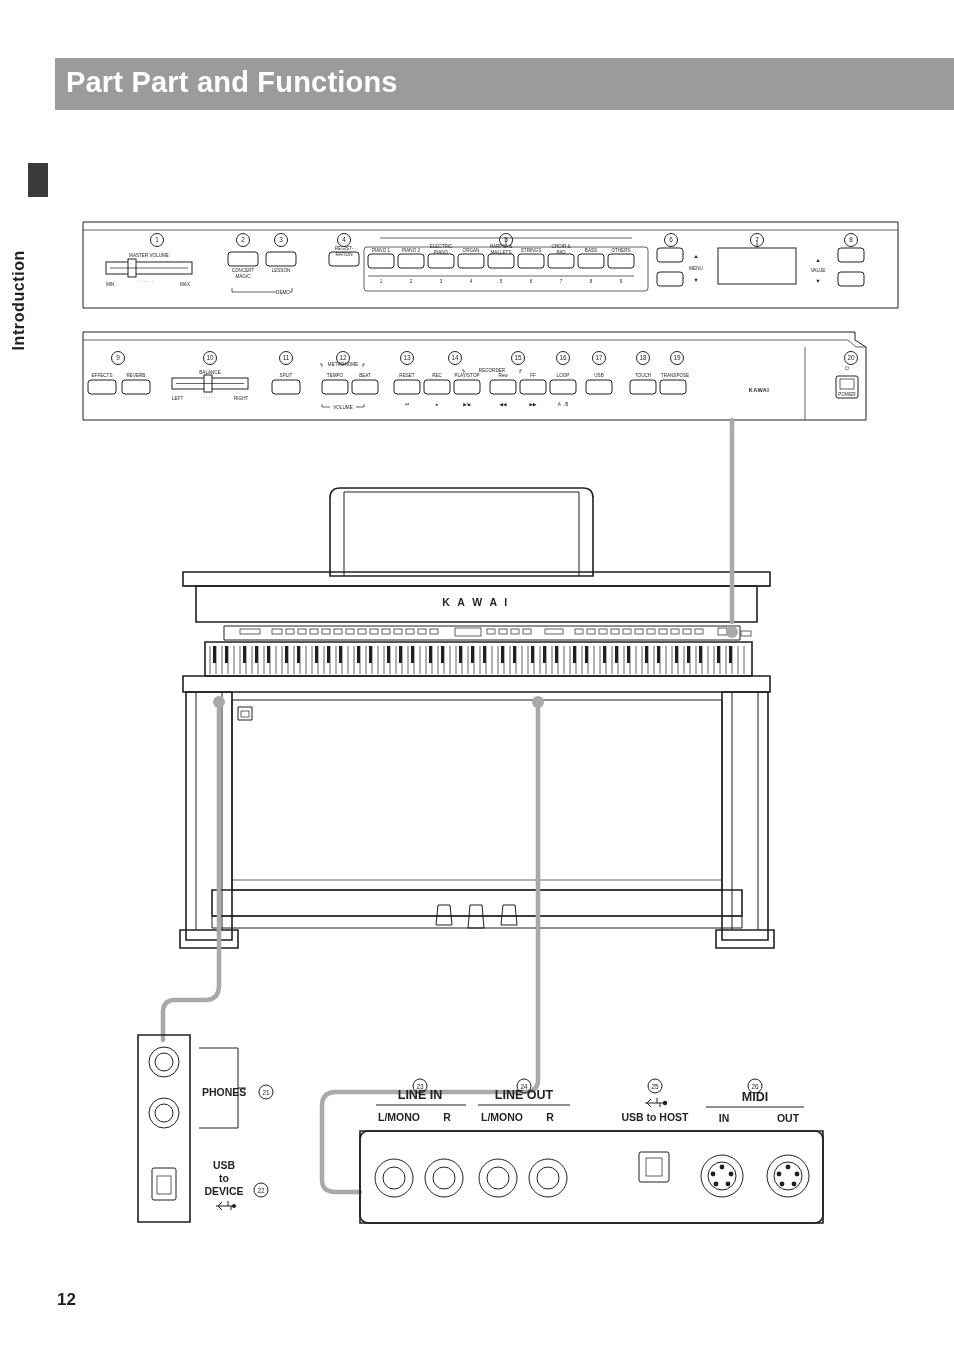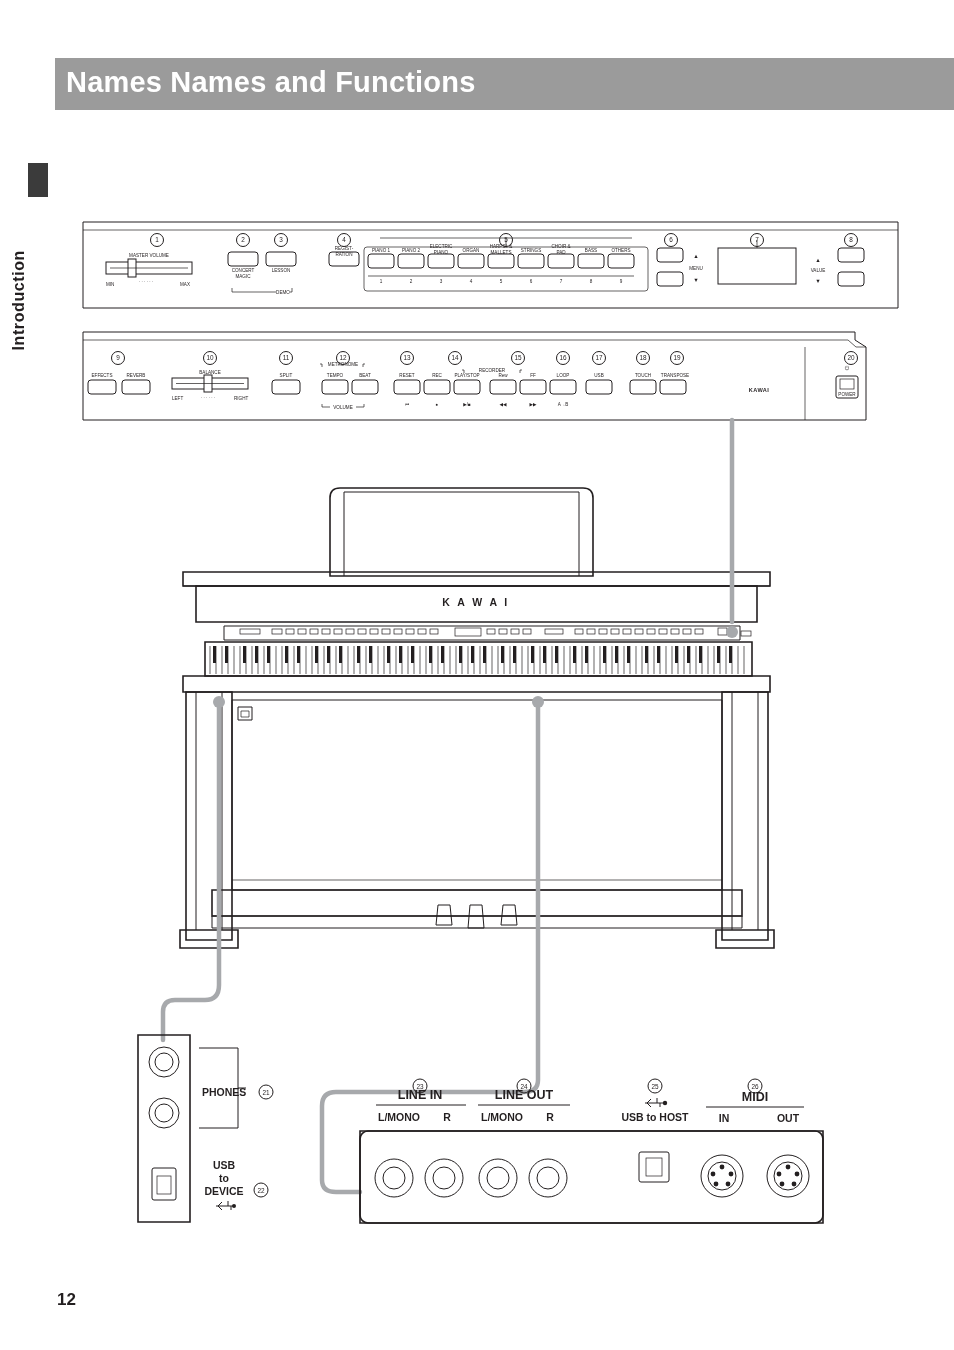--- a/index.html
+++ b/index.html
@@ -39,21 +39,21 @@
     position:absolute;left:57px;top:1290px;
     font-size:17px;font-weight:bold;color:#231f20;
   }
   
   #diagram{position:absolute;left:0;top:0;width:954px;height:1350px;}
 </style>
 </head>
 <body>
 
 <div class="header-bar"></div>
-<div class="header-title">Names Names and Functions</div>
+<div class="header-title">Part Part and Functions</div>
 <div class="side-tab"></div>
 <div class="side-label">Introduction</div>
 <div class="page-num">12</div>
 
 <svg id="diagram" viewBox="0 0 954 1350">
   <defs>
     <style>
       .ln{fill:none;stroke:#231f20;stroke-width:1;}
       .ln2{fill:none;stroke:#231f20;stroke-width:1.6;}
       .lnt{fill:none;stroke:#231f20;stroke-width:0.7;}

